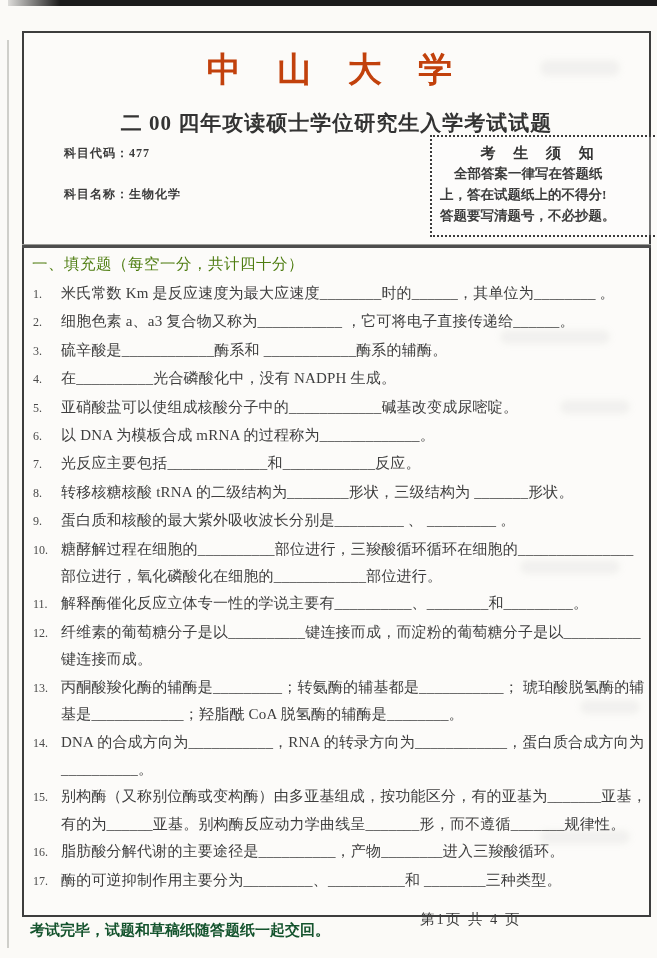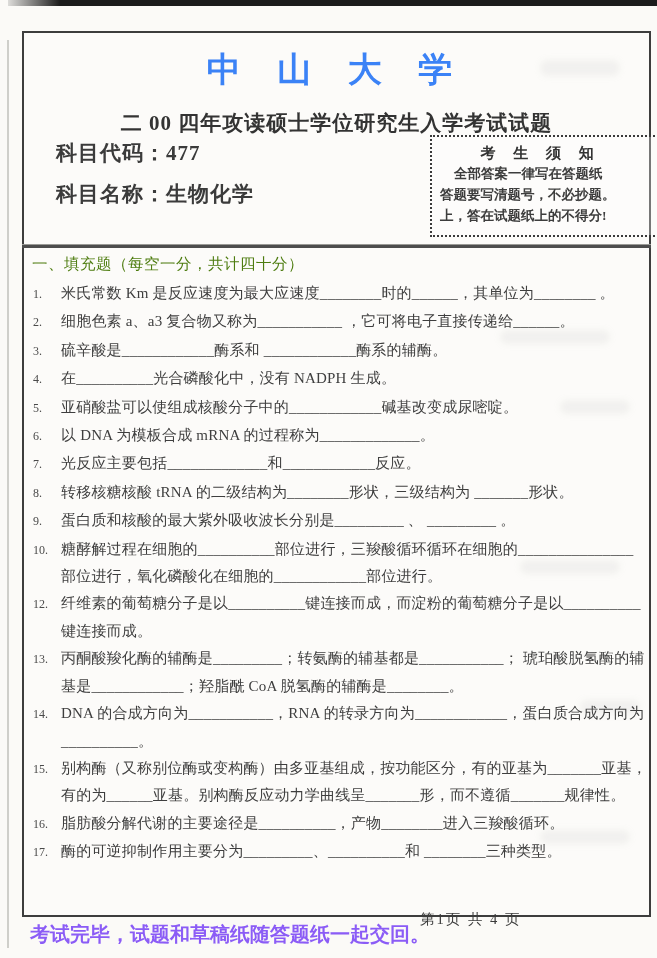--- a/index.html
+++ b/index.html
@@ -10,36 +10,36 @@
     color:#3a3a3a;
   }
   .scan{position:absolute;inset:0;}
   
   .top-band{position:absolute;left:8px;top:0;right:0;height:6px;background:#1c1c1c;}
   .top-band-fade{position:absolute;left:0;top:0;width:60px;height:6px;background:linear-gradient(90deg,#fbfaf7,rgba(28,28,28,0));}
   .left-line{position:absolute;left:7px;top:40px;bottom:10px;width:2px;background:#cfcfca;}
   .smudge{position:absolute;background:rgba(150,150,150,.13);border-radius:8px;filter:blur(3px);}
   
   .page{position:absolute;left:22px;top:31px;right:6px;bottom:41px;border:2px solid #3d3d3d;background:rgba(255,255,255,.25);}
-  .uni-title{margin:14px 0 13px 0;text-align:center;font-size:34px;font-weight:bold;letter-spacing:14px;color:#3b82f6;}
+  .uni-title{margin:14px 0 13px 0;text-align:center;font-size:34px;font-weight:bold;letter-spacing:14px;color:#c2410c;}
   .subtitle{margin:16px 0 0 0;text-align:center;font-size:21px;font-weight:bold;letter-spacing:1px;color:#333;}
-  .meta{position:absolute;left:32px;top:100px;font-size:21px;font-weight:bold;color:#3b3b3b;}
+  .meta{position:absolute;left:40px;top:100px;font-size:12px;font-weight:bold;color:#3b3b3b;}
   .meta-row{height:41px;line-height:41px;letter-spacing:1px;}
   .notice{position:absolute;left:406px;top:102px;width:201px;border:2px dotted #3a3a3a;padding:7px 23px 9px 8px;background:rgba(255,255,255,.3);}
   .notice-title{text-align:center;font-size:15px;font-weight:bold;letter-spacing:7px;color:#333;}
   .notice-line{font-size:13.5px;line-height:21px;color:#3d3d3d;font-weight:bold;}
   .notice-line.ind{padding-left:14px;}
   .divider{position:absolute;left:-2px;right:-2px;top:211px;height:3px;background:#4d4d4d;border-top:1px solid #9a9a96;}
   .section-heading{position:absolute;left:8px;top:221px;font-size:15.5px;color:#4d7c0f;letter-spacing:.5px;}
   .questions{position:absolute;left:9px;right:1px;top:247px;margin:0;padding:0;list-style:none;}
   .q{display:flex;align-items:flex-start;}
   .qnum{flex:0 0 28px;font-size:12px;color:#4a4a4a;line-height:27.4px;padding-top:1px;}
   .qtext{flex:1;font-size:15px;line-height:27.4px;color:#3e3e3e;letter-spacing:.2px;word-break:break-all;}
   
-  .footer-left{position:absolute;left:30px;top:921px;font-size:20px;font-weight:bold;color:#8b5cf6;}
+  .footer-left{position:absolute;left:30px;top:921px;font-size:15px;font-weight:bold;color:#14532d;}
   .footer-page{position:absolute;left:420px;top:910px;font-size:14.5px;color:#3a3a3a;letter-spacing:2px;}
 </style>
 </head>
 <body>
 
 <div class="scan">
 
   <div class="top-band"></div>
   <div class="top-band-fade"></div>
   <div class="left-line"></div>
@@ -61,22 +61,22 @@
         <span>科目代码：</span><span>477</span>
       </div>
       <div class="meta-row">
         <span>科目名称：</span><span>生物化学</span>
       </div>
     </div>
 
     <div class="notice">
       <div class="notice-title">考 生 须 知</div>
       <div class="notice-line ind">全部答案一律写在答题纸</div>
+      <div class="notice-line">上，答在试题纸上的不得分!</div>
       <div class="notice-line">答题要写清题号，不必抄题。</div>
-      <div class="notice-line">上，答在试题纸上的不得分!</div>
     </div>
 
     <div class="divider"></div>
 
     <div class="section-heading">一、填充题（每空一分，共计四十分）</div>
 
     <ol class="questions">
       <li class="q">
           <span class="qnum">1.</span>
           <span class="qtext">米氏常数 Km 是反应速度为最大应速度________时的______，其单位为________ 。</span>
@@ -111,20 +111,24 @@
         </li>
       <li class="q">
           <span class="qnum">9.</span>
           <span class="qtext">蛋白质和核酸的最大紫外吸收波长分别是_________ 、 _________ 。</span>
         </li>
       <li class="q">
           <span class="qnum">10.</span>
           <span class="qtext">糖酵解过程在细胞的__________部位进行，三羧酸循环循环在细胞的_______________部位进行，氧化磷酸化在细胞的____________部位进行。</span>
         </li>
       <li class="q">
+          <span class="qnum">11.</span>
+          <span class="qtext">解释酶催化反应立体专一性的学说主要有__________、________和_________。</span>
+        </li>
+      <li class="q">
           <span class="qnum">12.</span>
           <span class="qtext">纤维素的葡萄糖分子是以__________键连接而成，而淀粉的葡萄糖分子是以__________键连接而成。</span>
         </li>
       <li class="q">
           <span class="qnum">13.</span>
           <span class="qtext">丙酮酸羧化酶的辅酶是_________；转氨酶的辅基都是___________； 琥珀酸脱氢酶的辅基是____________；羟脂酰 CoA 脱氢酶的辅酶是________。</span>
         </li>
       <li class="q">
           <span class="qnum">14.</span>
           <span class="qtext">DNA 的合成方向为___________，RNA 的转录方向为____________，蛋白质合成方向为__________。</span>

